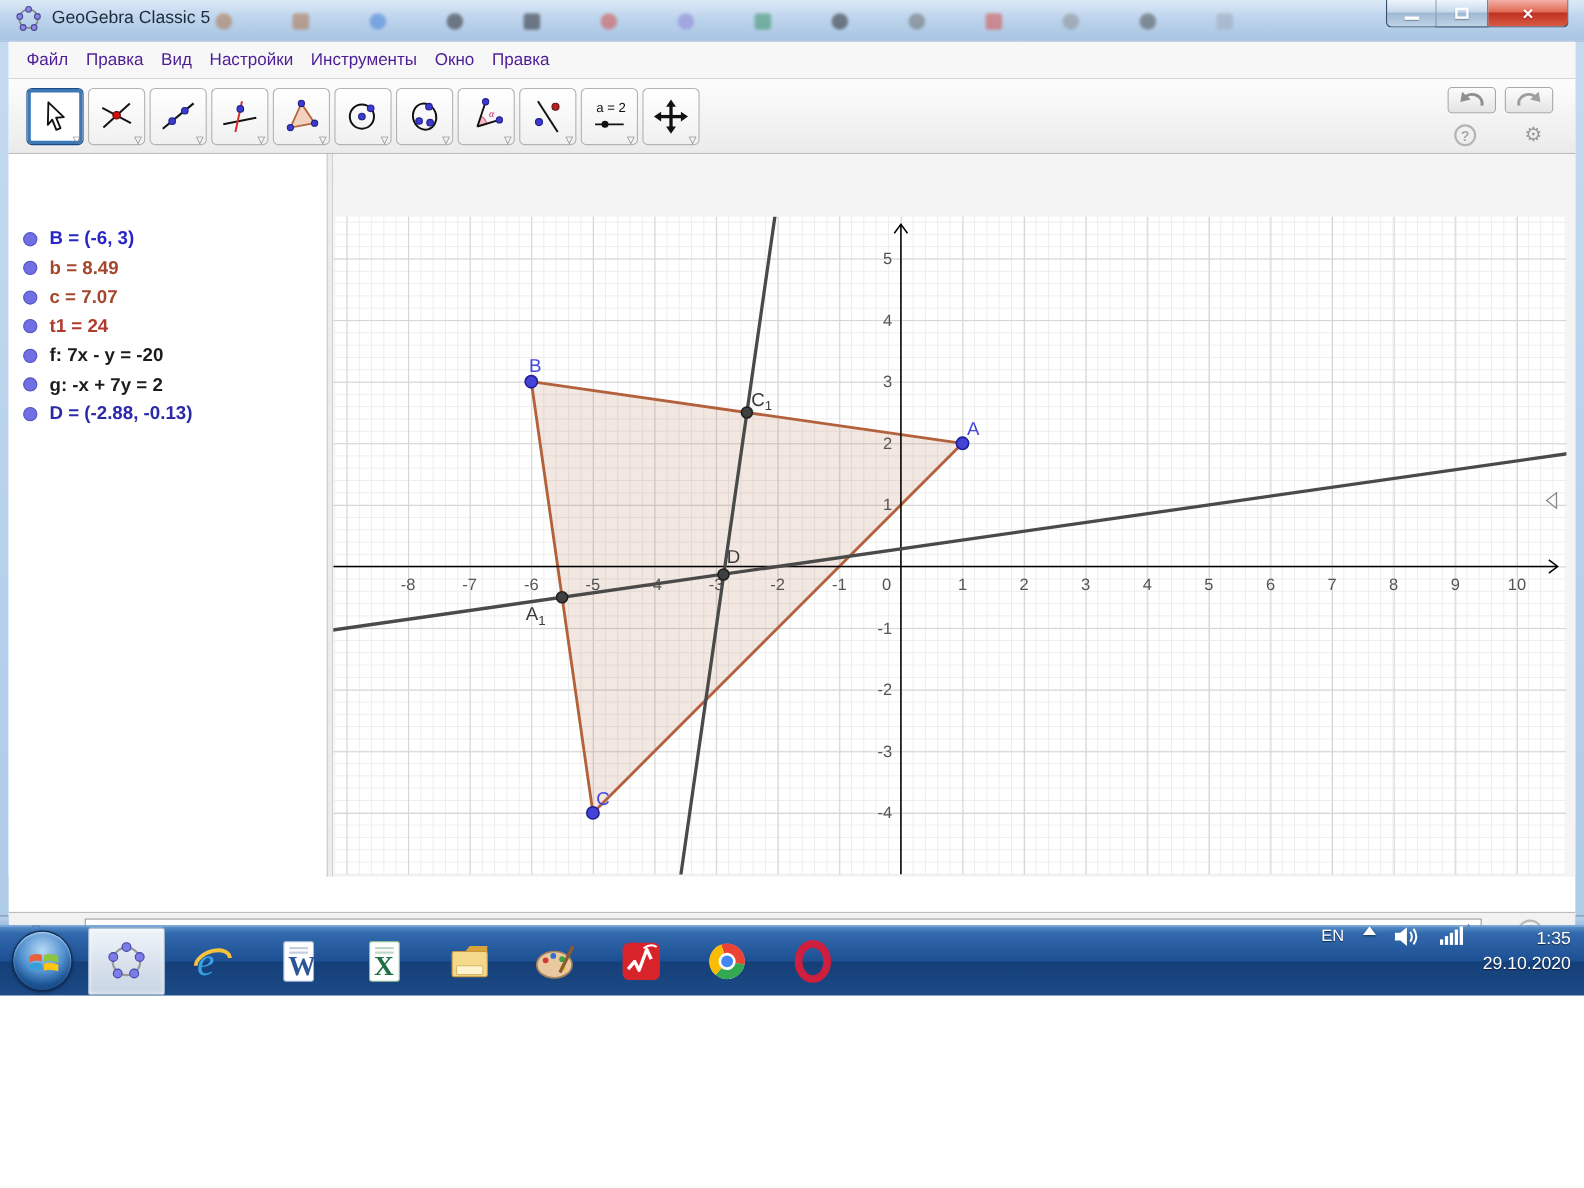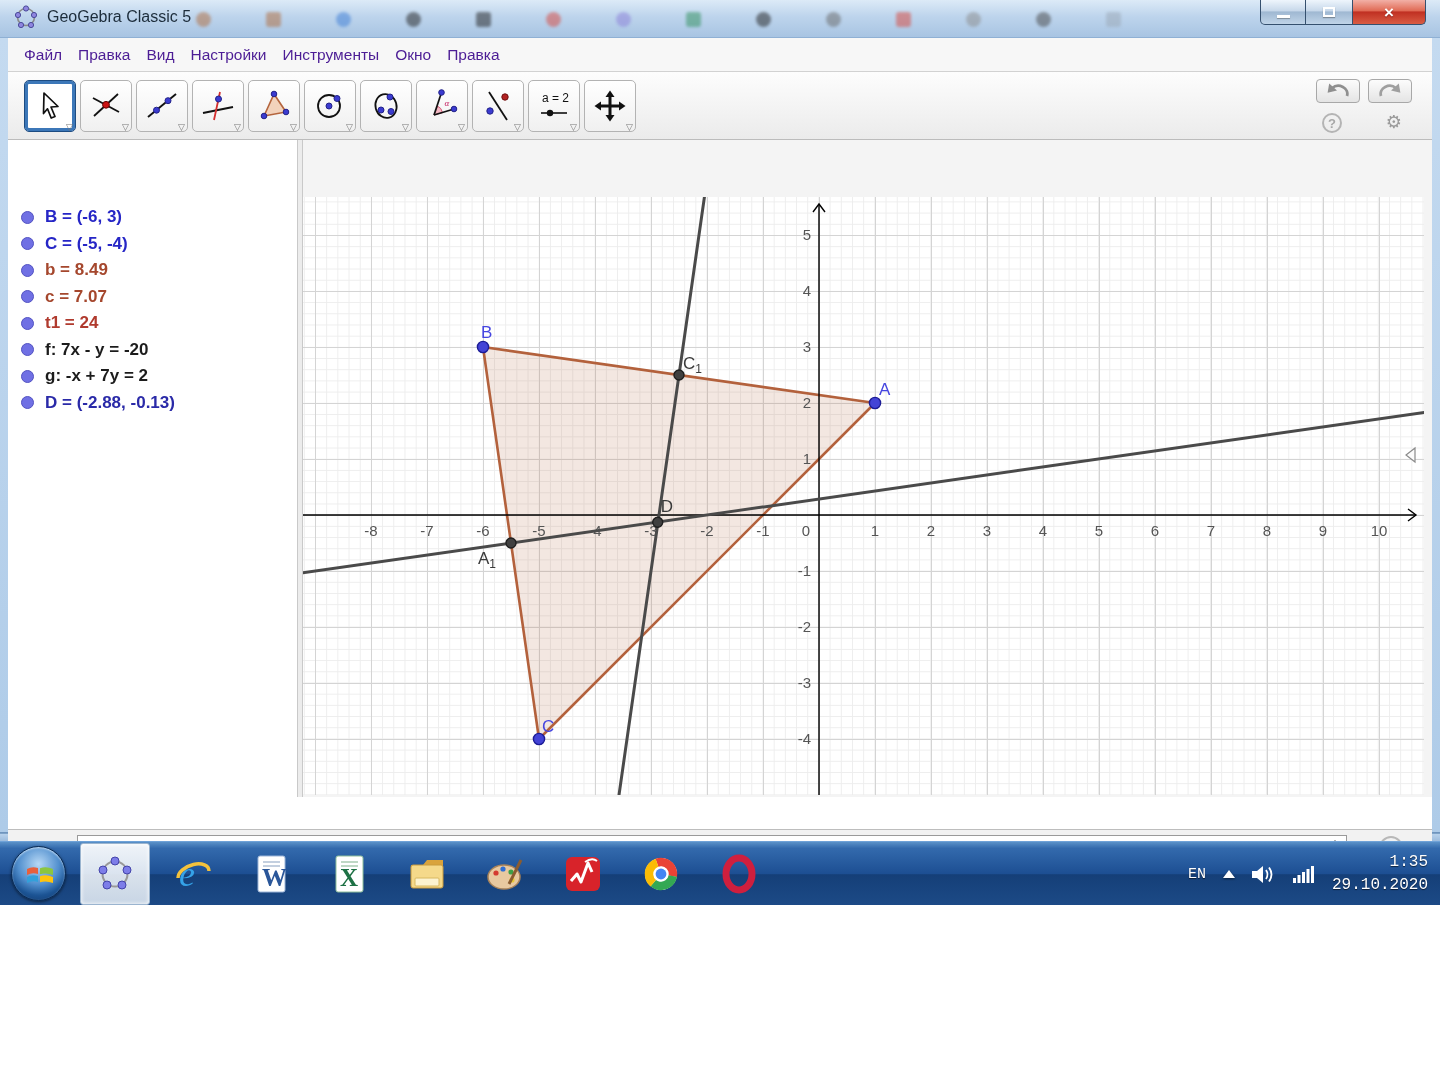--- a/index.html
+++ b/index.html
@@ -121,21 +121,21 @@
     border-top:1px solid #6ea2d8; }
   #start-orb { position:absolute; left:11px; top:4px; width:55px; height:55px; border-radius:50%;
     background:radial-gradient(circle at 50% 32%, #b7d8f5, #5290cf 45%, #1c5494 70%, #0e3263);
     border:1px solid #0a2a52; box-shadow:0 1px 3px #0008, inset 0 1px 2px #fffa; }
   .orb-flag { position:absolute; left:14px; top:17px; width:28px; height:22px; }
   #task-apps { position:absolute; left:80px; top:1px; display:flex; gap:8px; }
   .task-app { width:70px; height:62px; display:flex; align-items:center; justify-content:center;
     border-radius:3px; }
   .task-app.active { background:linear-gradient(rgba(255,255,255,.92),rgba(230,238,246,.85));
     border:1px solid #9ab4cf; box-shadow:inset 0 0 4px #fff; }
-  #tray { position:absolute; right:12px; top:0; height:64px; display:flex; align-items:center; gap:17px;font-family:Liberation Mono, monospace; }
+  #tray { position:absolute; right:12px; top:0; height:64px; display:flex; align-items:flex-start; gap:17px; }
   .tray-text { color:#fff; font-size:15px; text-shadow:0 1px 1px #0009; }
   #tray-caret { width:0; height:0; border-left:6px solid transparent; border-right:6px solid transparent;
     border-bottom:8px solid #fff; filter:drop-shadow(0 1px 1px #0008); }
   #clock { text-align:right; color:#fff; font-size:16px; line-height:1.45; text-shadow:0 1px 1px #0009; }
 </style>
 </head>
 <body>
 
 <div id="screen">
   <div id="window">
@@ -336,24 +336,20 @@
         </svg>
         <span style="font-size:9px; color:#888;">▼</span>
         <span style="font-family:'Liberation Serif',serif; font-style:italic; font-size:17px; color:#777; margin-left:6px;">ƒx</span>
         <span style="font-size:9px; color:#888;">▼</span>
       </div>
       <div id="algebra-panel">
         <div id="algebra-list">
             <div class="alg-row">
               <span class="alg-bullet"></span>
               <span class="alg-text" style="color: rgb(38, 38, 198);"><span>B</span><span> = (-6, 3)</span></span>
-            </div>
-            <div class="alg-row">
-              <span class="alg-bullet"></span>
-              <span class="alg-text" style="color: rgb(38, 38, 198);"><span>C</span><span> = (-5, -4)</span></span>
             </div>
             <div class="alg-row">
               <span class="alg-bullet"></span>
               <span class="alg-text" style="color: rgb(165, 71, 45);"><span>b</span><span> = 8.49</span></span>
             </div>
             <div class="alg-row">
               <span class="alg-bullet"></span>
               <span class="alg-text" style="color: rgb(165, 71, 45);"><span>c</span><span> = 7.07</span></span>
             </div>
             <div class="alg-row">

